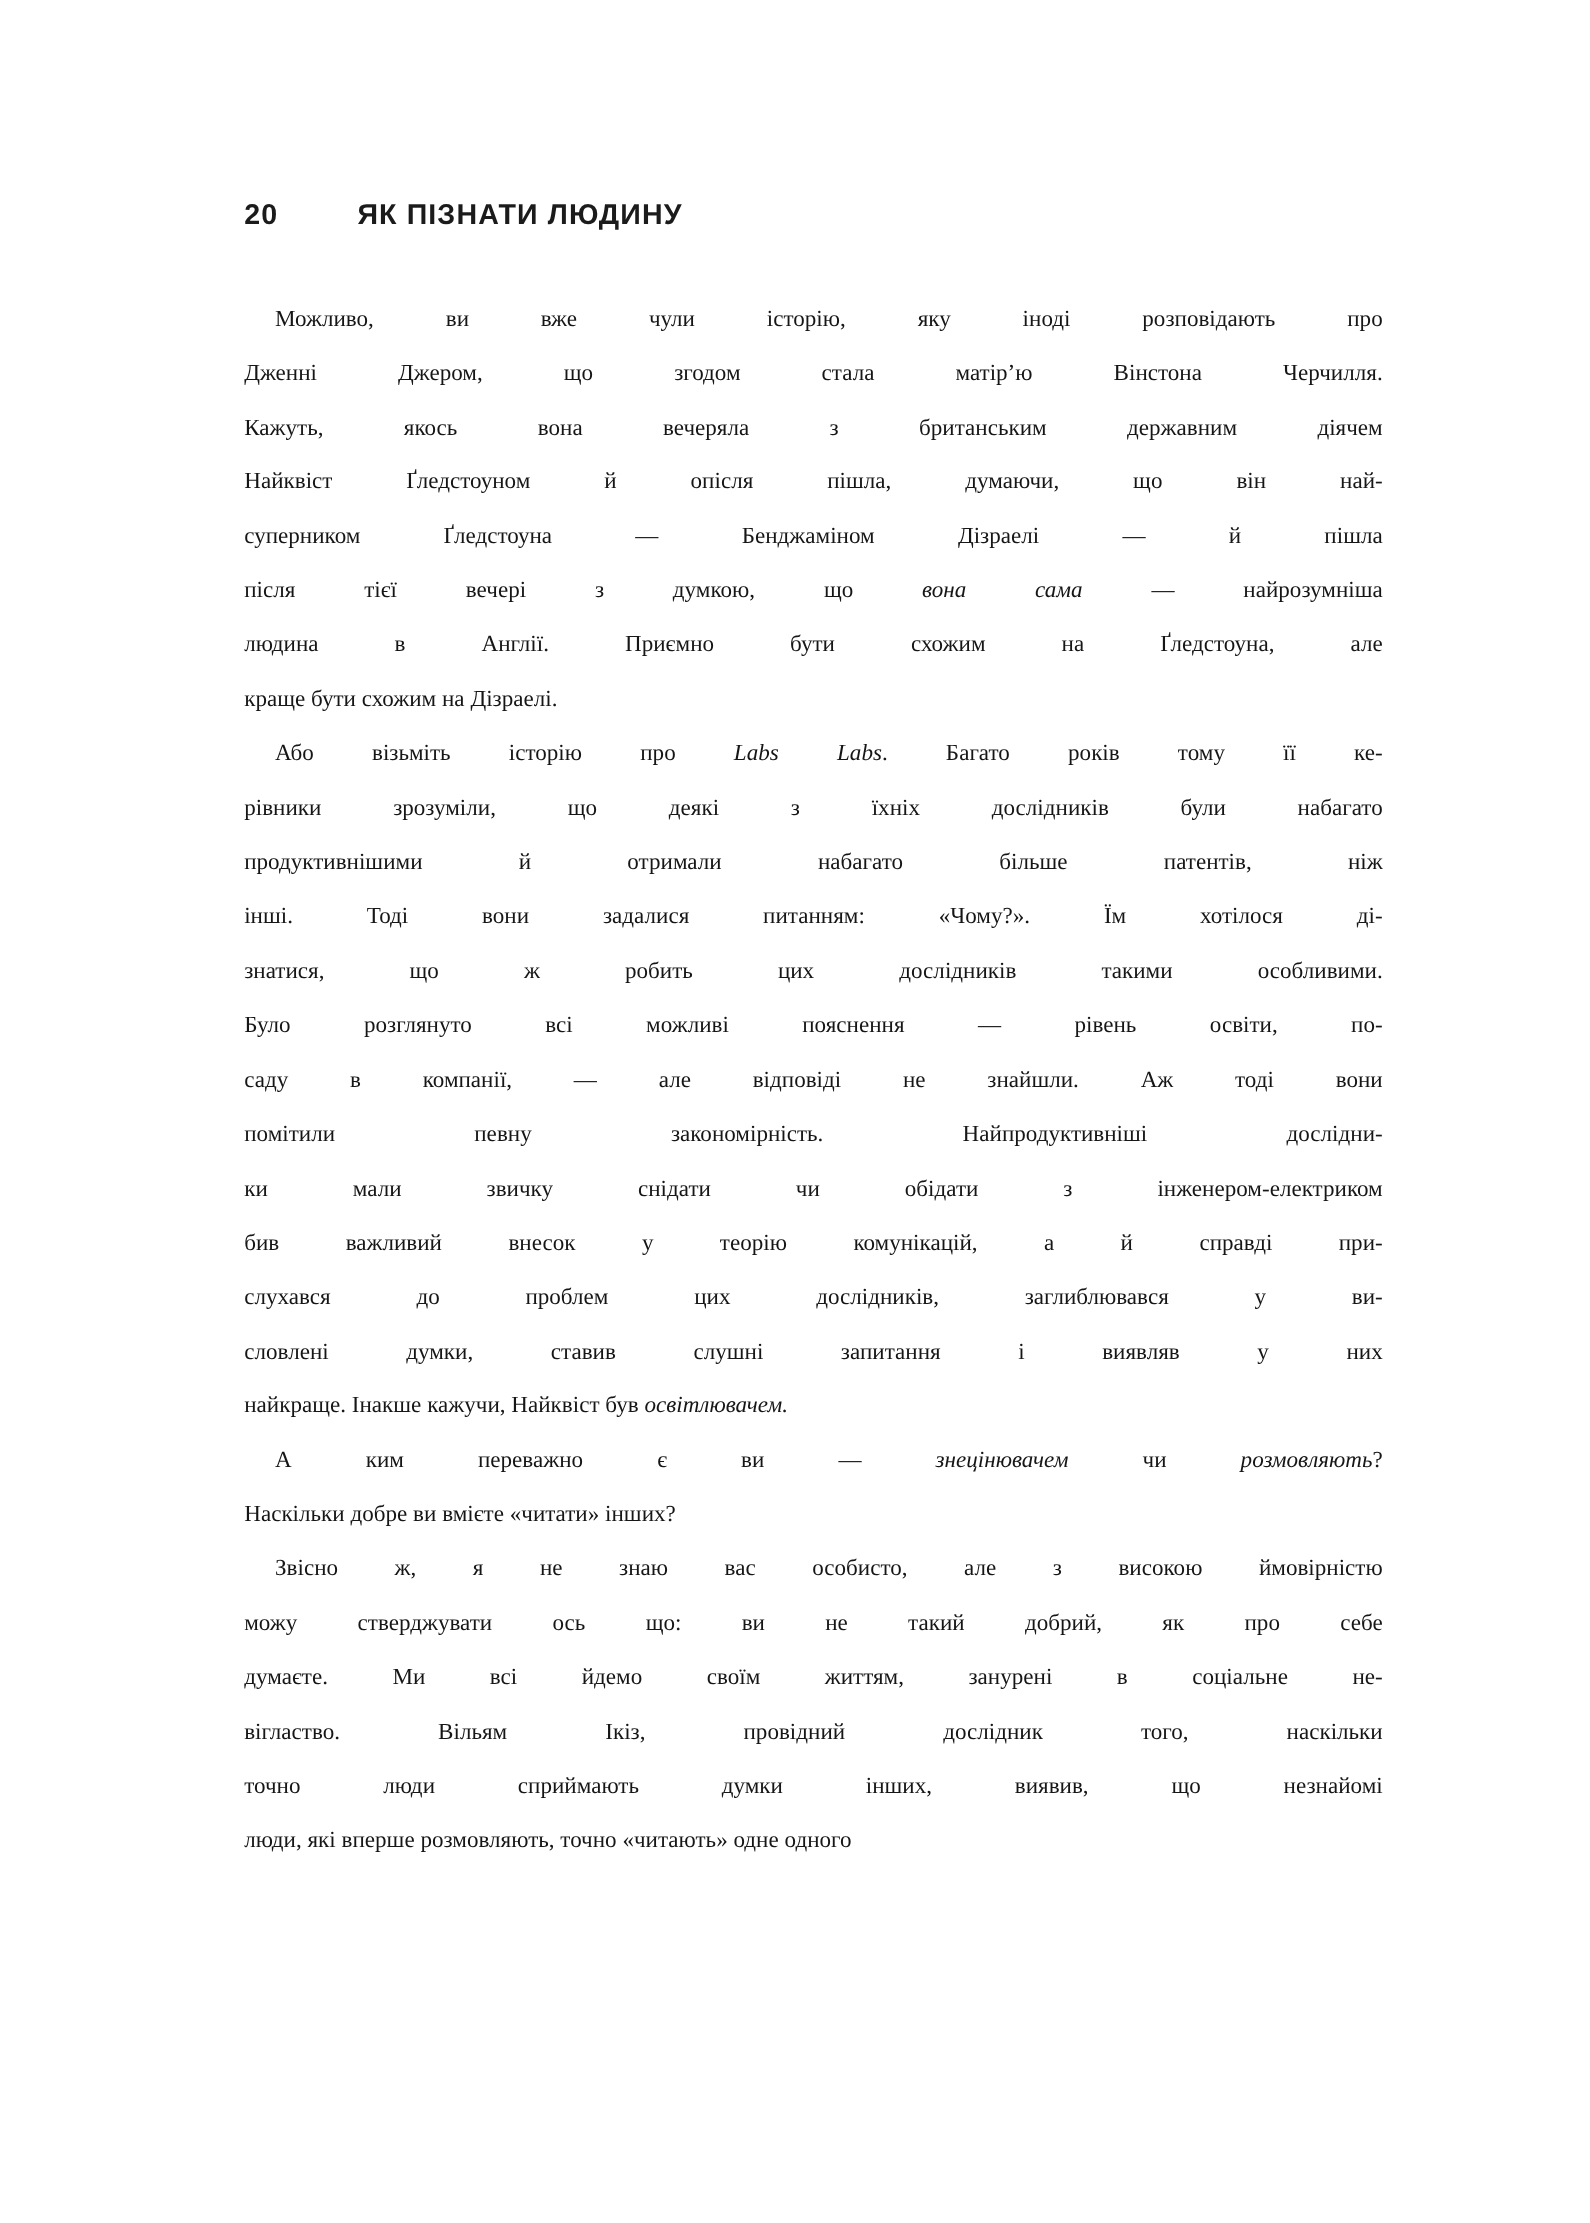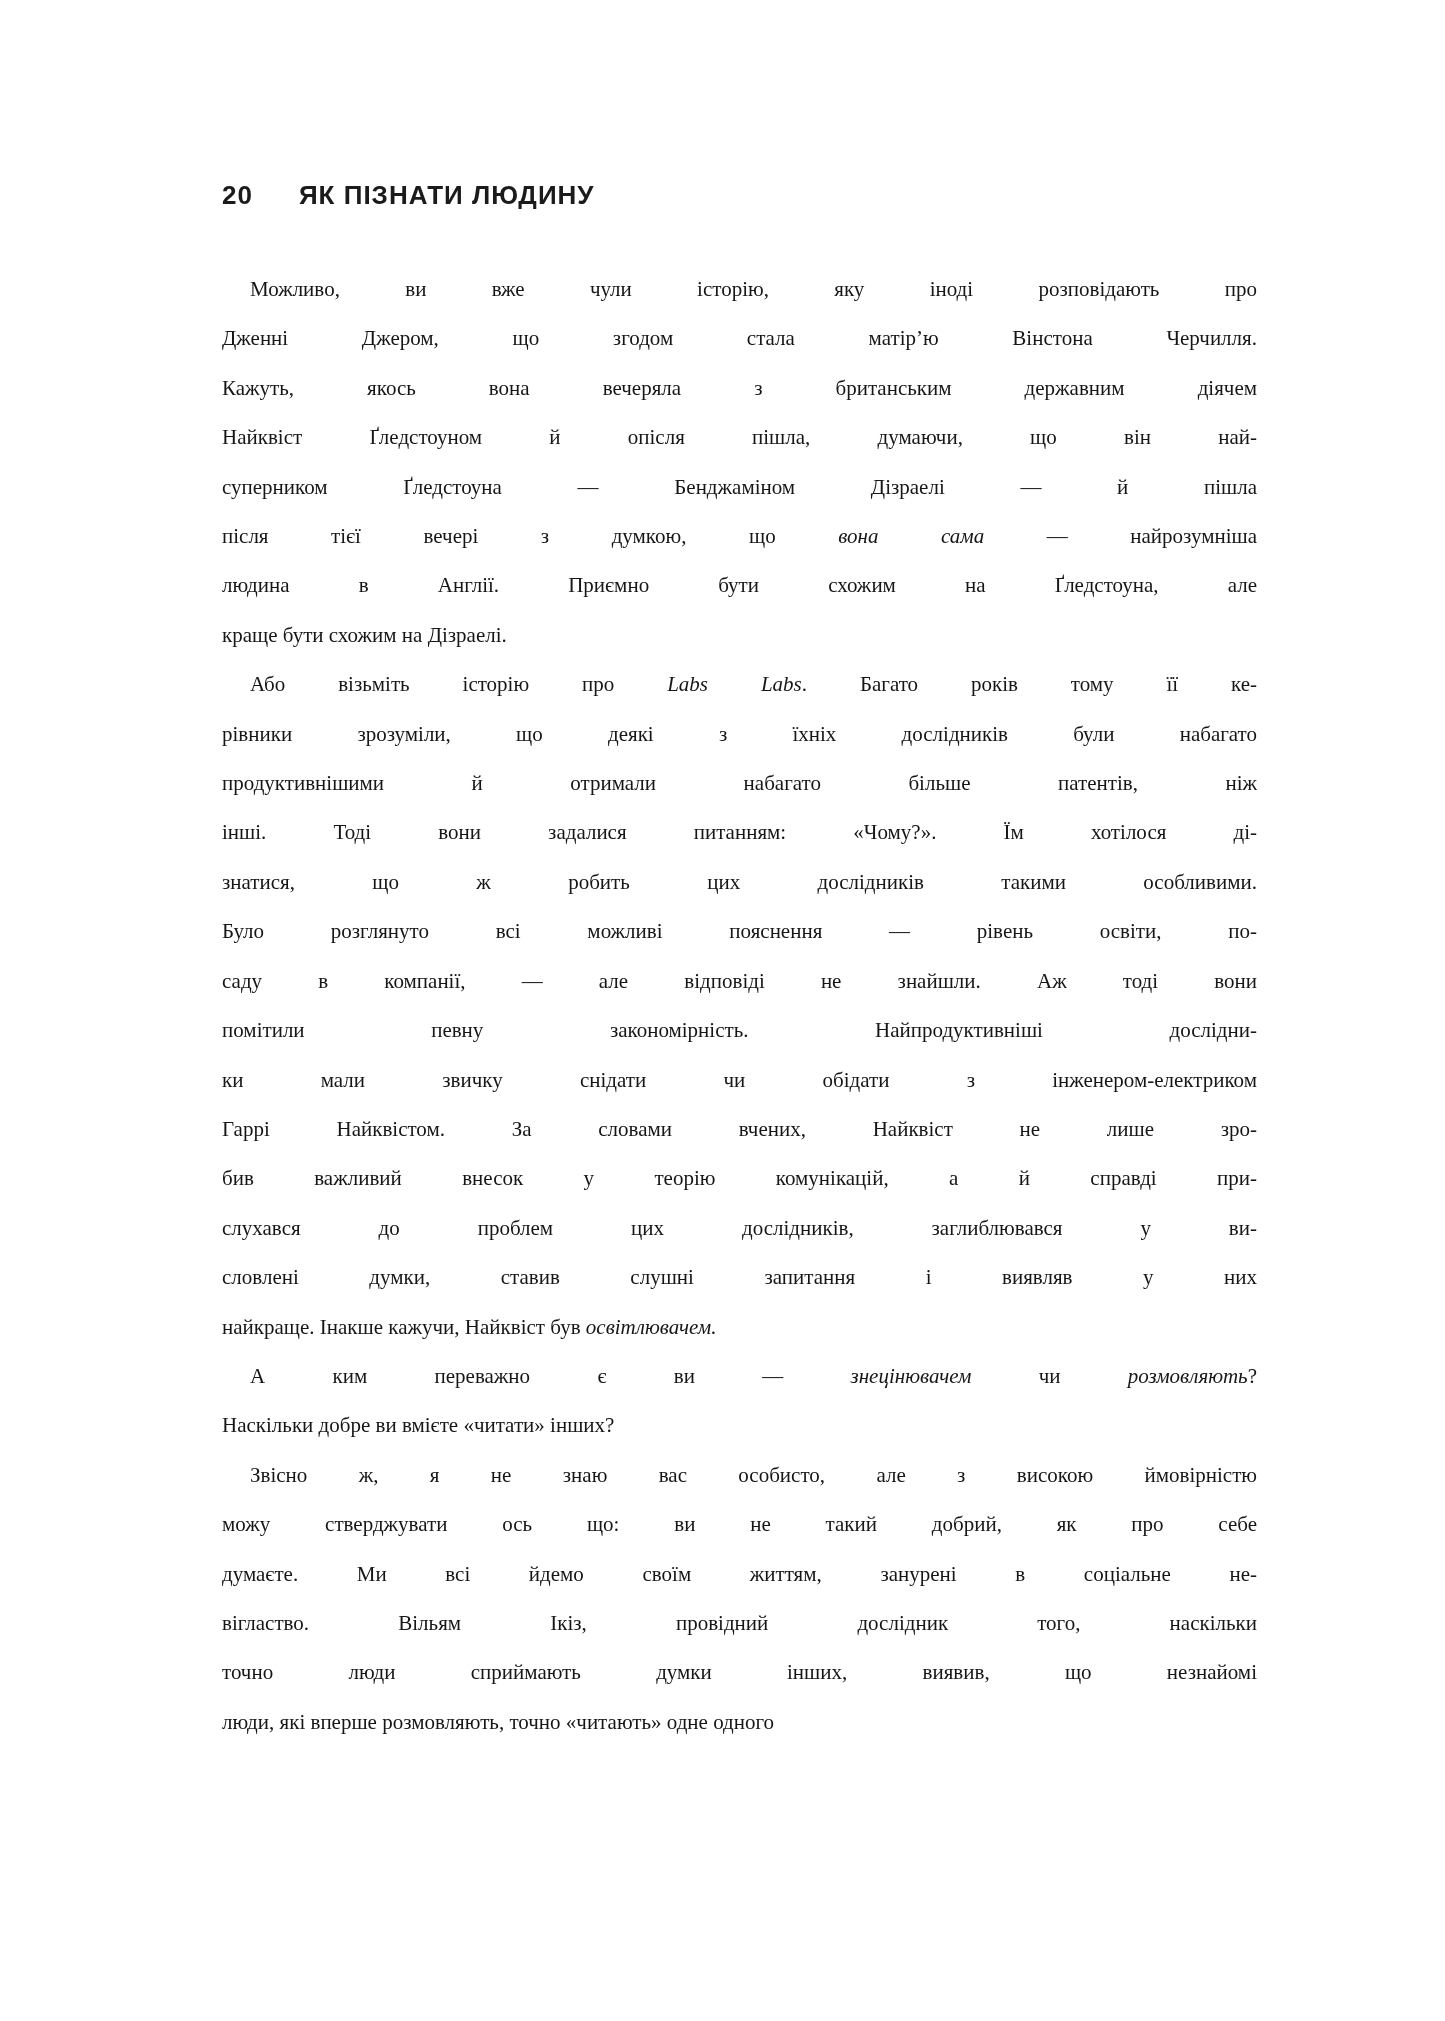--- a/index.html
+++ b/index.html
@@ -15,21 +15,21 @@
     overflow: hidden;
     font-family: "Liberation Serif", "DejaVu Serif", serif;
     color: #161616;
   }
   .page-header {
     position: absolute;
     top: 180px;
     left: 222px;
     display: flex;
     align-items: center;
-    gap: 46px;
+    gap: 72px;
     font-family: "Liberation Sans", "DejaVu Sans", sans-serif;
     font-weight: 700;
     font-size: 26px;
     letter-spacing: 1px;
     color: #1b1b1b;
     white-space: nowrap;
   }
   .text-block {
     position: absolute;
     top: 265px;
@@ -71,21 +71,20 @@
       <div class="para">
         <div class="line first-indent"><span>Або візьміть історію про </span><span class="it">Labs Labs</span><span>. Багато років тому її ке-</span></div>
         <div class="line"><span>рівники зрозуміли, що деякі з їхніх дослідників були набагато</span></div>
         <div class="line"><span>продуктивнішими й отримали набагато більше патентів, ніж</span></div>
         <div class="line"><span>інші. Тоді вони задалися питанням: «Чому?». Їм хотілося ді-</span></div>
         <div class="line"><span>знатися, що ж робить цих дослідників такими особливими.</span></div>
         <div class="line"><span>Було розглянуто всі можливі пояснення — рівень освіти, по-</span></div>
         <div class="line"><span>саду в компанії, — але відповіді не знайшли. Аж тоді вони</span></div>
         <div class="line"><span>помітили певну закономірність. Найпродуктивніші дослідни-</span></div>
         <div class="line"><span>ки мали звичку снідати чи обідати з інженером-електриком</span></div>
-        <div class="line"><span>Гаррі Найквістом. За словами вчених, Найквіст не лише зро-</span></div>
         <div class="line"><span>бив важливий внесок у теорію комунікацій, а й справді при-</span></div>
         <div class="line"><span>слухався до проблем цих дослідників, заглиблювався у ви-</span></div>
         <div class="line"><span>словлені думки, ставив слушні запитання і виявляв у них</span></div>
         <div class="line last"><span>найкраще. Інакше кажучи, Найквіст був </span><span class="it">освітлювачем.</span></div>
       </div>
       <div class="para">
         <div class="line first-indent"><span>А ким переважно є ви — </span><span class="it">знецінювачем</span><span> чи </span><span class="it">розмовляють</span><span>?</span></div>
         <div class="line last"><span>Наскільки добре ви вмієте «читати» інших?</span></div>
       </div>
       <div class="para">

